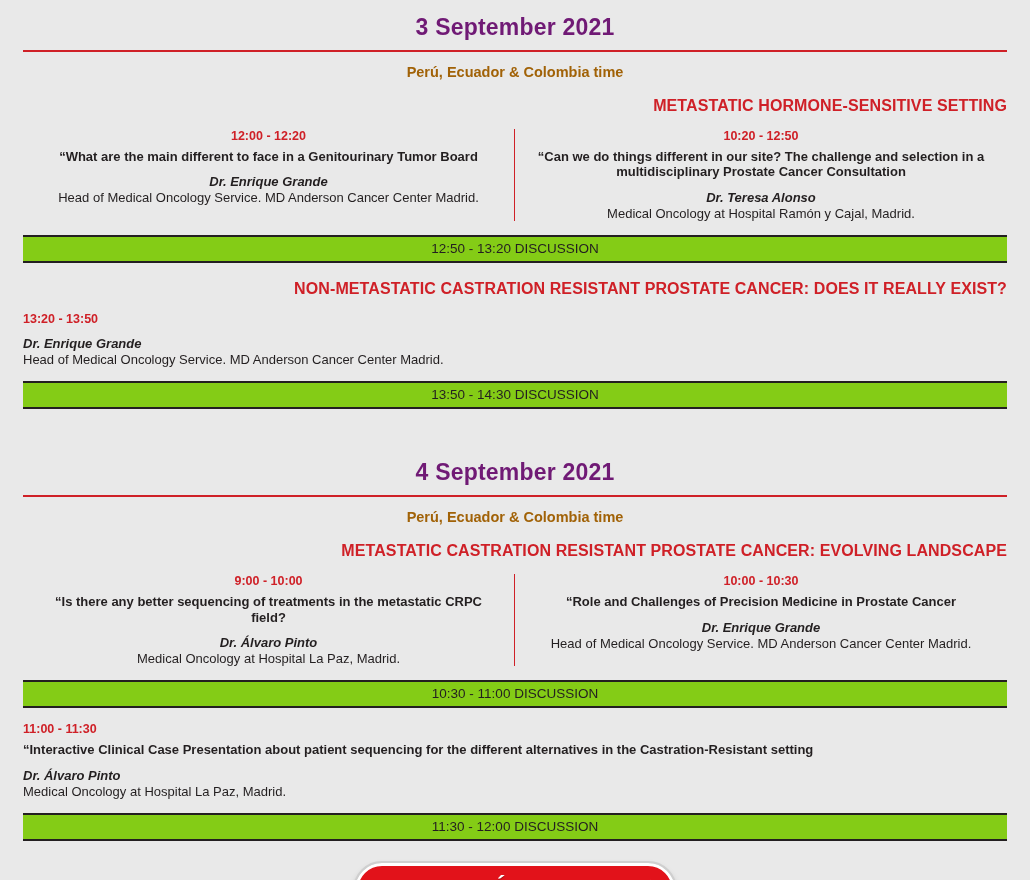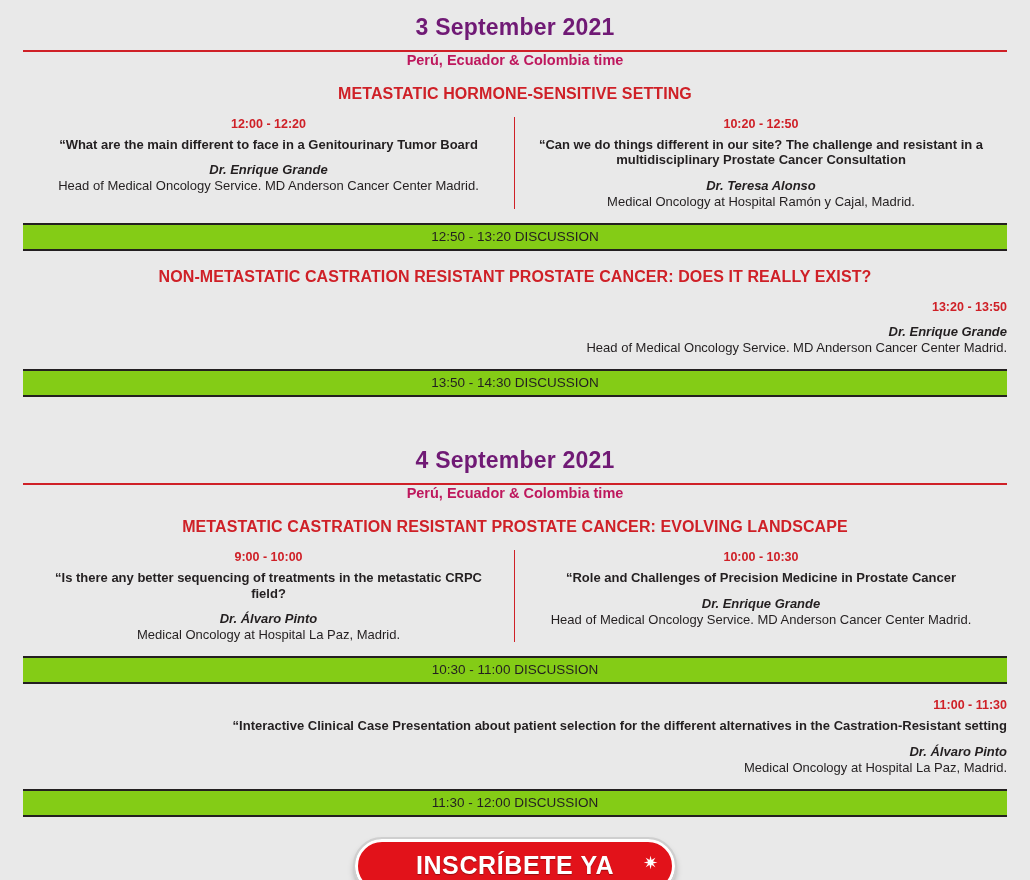--- a/index.html
+++ b/index.html
@@ -32,24 +32,25 @@
   .day2-title { padding-top: 20px; }
   .rule {
     height: 2px;
     background: #cf2027;
     margin-top: 9px;
   }
   .timezone {
     text-align: center;
     font-weight: bold;
     font-size: 14.5px;
-    color: #be185d;
+    padding-top: 12px;
+    color: #a16207;
   }
   .section-head {
-    text-align: center;
+    text-align: right;
     color: #cf2027;
     font-weight: bold;
     font-size: 16px;
     padding-top: 17px;
     letter-spacing: 0.1px;
   }
   .two-col {
     display: flex;
     padding-top: 14px;
     justify-content: flex-end;
@@ -78,21 +79,21 @@
     font-weight: bold;
     font-size: 13px;
     margin-top: 10px;
   }
   .affiliation {
     font-size: 13px;
     line-height: 1.18;
     margin-top: 1px;
   }
   .single-block {
-    text-align: right;
+    text-align: left;
     padding-top: 14px;
   }
   .discussion-bar {
     margin-top: 14px;
     background: #84cc16;
     border-top: 2px solid #231f20;
     border-bottom: 2px solid #231f20;
     text-align: center;
     font-size: 13.5px;
     padding: 4px 0 5px 0;
@@ -146,21 +147,21 @@
 
   <div class="two-col">
     <div class="col left">
       <div class="time">12:00 - 12:20</div>
       <div class="talk-title">“What are the main different to face in a Genitourinary Tumor Board</div>
       <div class="speaker">Dr. Enrique Grande</div>
       <div class="affiliation">Head of Medical Oncology Service. MD Anderson Cancer Center Madrid.</div>
     </div>
     <div class="col">
       <div class="time">10:20 - 12:50</div>
-      <div class="talk-title">“Can we do things different in our site? The challenge and resistant in a  multidisciplinary Prostate Cancer Consultation</div>
+      <div class="talk-title">“Can we do things different in our site? The challenge and selection in a  multidisciplinary Prostate Cancer Consultation</div>
       <div class="speaker">Dr. Teresa Alonso</div>
       <div class="affiliation">Medical Oncology at Hospital Ramón y Cajal, Madrid.</div>
     </div>
   </div>
 
   <div class="discussion-bar">12:50 - 13:20 DISCUSSION</div>
 
   <div class="section-head">NON-METASTATIC CASTRATION RESISTANT PROSTATE CANCER: DOES IT REALLY EXIST?</div>
 
   <div class="single-block">
@@ -191,21 +192,21 @@
       <div class="talk-title">“Role and Challenges of Precision Medicine in Prostate Cancer</div>
       <div class="speaker">Dr. Enrique Grande</div>
       <div class="affiliation">Head of Medical Oncology Service. MD Anderson Cancer Center Madrid.</div>
     </div>
   </div>
 
   <div class="discussion-bar">10:30 - 11:00 DISCUSSION</div>
 
   <div class="single-block">
     <div class="time">11:00 - 11:30</div>
-    <div class="talk-title">“Interactive Clinical Case Presentation about patient selection for the different alternatives in the Castration-Resistant setting</div>
+    <div class="talk-title">“Interactive Clinical Case Presentation about patient sequencing for the different alternatives in the Castration-Resistant setting</div>
     <div class="speaker">Dr. Álvaro Pinto</div>
     <div class="affiliation">Medical Oncology at Hospital La Paz, Madrid.</div>
   </div>
 
   <div class="discussion-bar">11:30 - 12:00 DISCUSSION</div>
 
   <div class="cta-wrap">
     <div class="cta-button">
       <span class="label">INSCRÍBETE YA</span>
       <span class="sparkle">✷</span>

